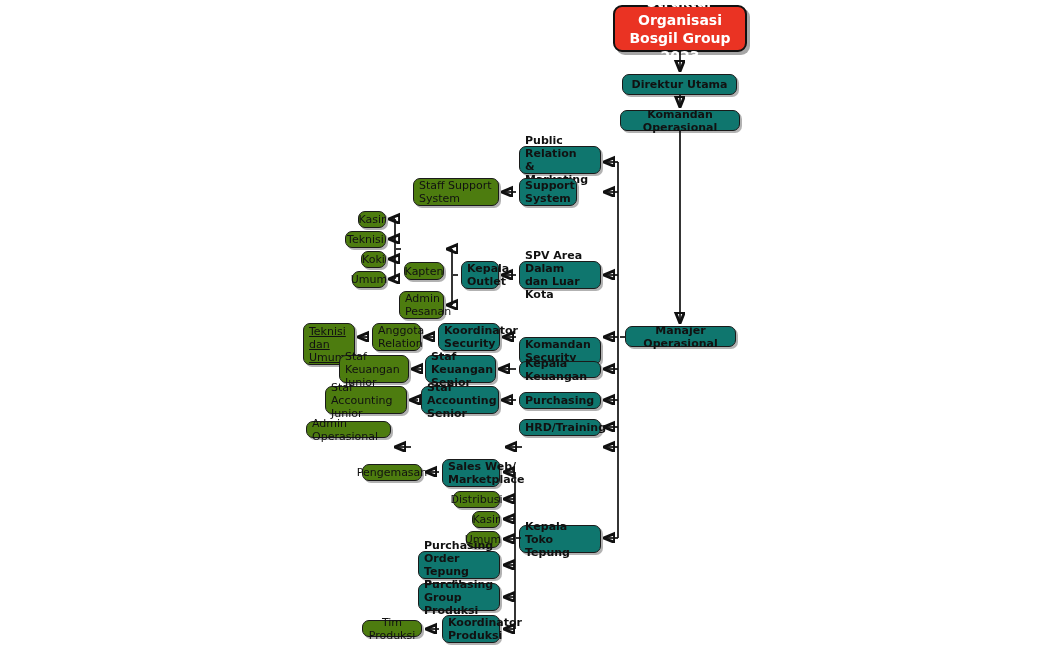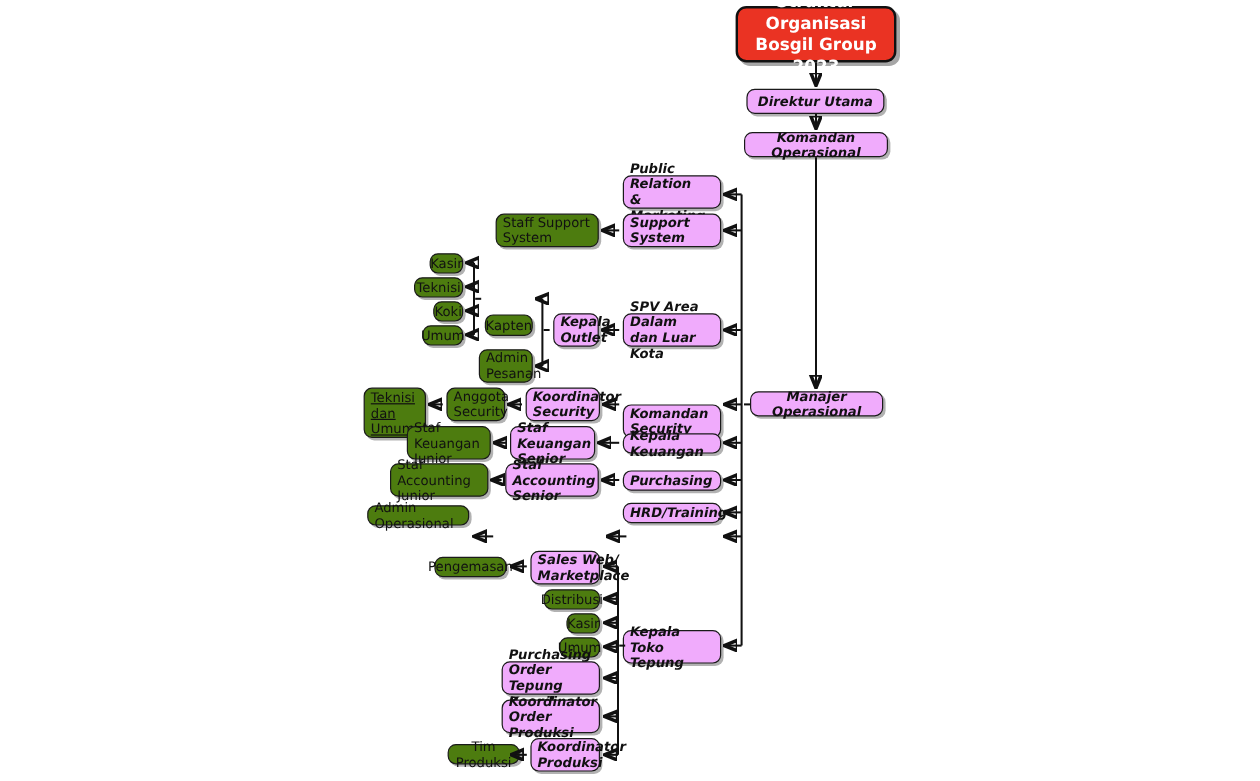--- a/index.html
+++ b/index.html
@@ -24,21 +24,21 @@
     color: #111111;
     font-size: 11px;
     line-height: 13px;
     font-weight: 700;
     display: flex;
     align-items: center;
     padding: 0 5px;
     white-space: pre-line;
     box-shadow: 2px 2px 0 rgba(0,0,0,0.30);
   }
-  .node.fill-gray { background: #f0abfc; font-style: italic; }
+  .node.fill-gray { background: #0f766e; }
   .node.fill-white { background: #4d7c0f; font-weight: 400; }
   .node.fill-red {
     background: #ea3323;
     color: #ffffff;
     border: 2.2px solid #111111;
     border-radius: 9px;
     font-size: 14px;
     line-height: 18px;
     font-weight: 700;
     justify-content: center;
@@ -66,41 +66,41 @@
 
 <div id="canvas">
 
   <div class="node fill-red center" style="left: 613px; top: 5px; width: 134px; height: 47px;">Struktur Organisasi
 Bosgil Group 2023</div>
     <div class="node fill-gray center" style="left: 622px; top: 74px; width: 115px; height: 21px;">Direktur Utama</div>
     <div class="node fill-gray center" style="left: 620px; top: 110px; width: 120px; height: 21px;">Komandan Operasional</div>
     <div class="node fill-gray center" style="left: 625px; top: 326px; width: 111px; height: 21px; text-align: center;">Manajer Operasional</div>
     <div class="node fill-gray" style="left: 519px; top: 146px; width: 82px; height: 28px;">Public Relation
 &amp; Marketing</div>
-    <div class="node fill-gray" style="left: 519px; top: 178px; width: 82px; height: 28px;">Support
+    <div class="node fill-gray" style="left: 519px; top: 178px; width: 58px; height: 28px;">Support
 System</div>
     <div class="node fill-white" style="left: 413px; top: 178px; width: 86px; height: 28px;">Staff Support
 System</div>
     <div class="node fill-gray" style="left: 519px; top: 261px; width: 82px; height: 28px;">SPV Area Dalam
 dan Luar Kota</div>
     <div class="node fill-gray" style="left: 461px; top: 261px; width: 38px; height: 28px;">Kepala
 Outlet</div>
     <div class="node fill-white center" style="left: 404px; top: 240px; width: 40px; height: 18px; margin-top: 22px;">Kapten</div>
     <div class="node fill-white center" style="left: 358px; top: 211px; width: 28px; height: 17px;">Kasir</div>
     <div class="node fill-white center" style="left: 345px; top: 231px; width: 41px; height: 17px;">Teknisi</div>
     <div class="node fill-white center" style="left: 361px; top: 251px; width: 25px; height: 17px;">Koki</div>
     <div class="node fill-white center" style="left: 352px; top: 271px; width: 34px; height: 17px;">Umum</div>
     <div class="node fill-white" style="left: 399px; top: 291px; width: 45px; height: 28px;">Admin
 Pesanan</div>
     <div class="node fill-gray" style="left: 519px; top: 323px; width: 82px; height: 28px; margin-top: 14px;">Komandan
 Security</div>
     <div class="node fill-gray" style="left: 438px; top: 323px; width: 62px; height: 28px;">Koordinator
 Security</div>
     <div class="node fill-white" style="left: 372px; top: 323px; width: 49px; height: 28px;">Anggota
-Security</div>
+Relation</div>
     <div class="node fill-white" style="left: 303px; top: 323px; width: 52px; height: 42px; text-decoration: underline;">Teknisi dan
 Umum</div>
     <div class="node fill-gray" style="left: 519px; top: 361px; width: 82px; height: 17px;">Kepala Keuangan</div>
     <div class="node fill-gray" style="left: 425px; top: 355px; width: 71px; height: 28px;">Staf Keuangan
 Senior</div>
     <div class="node fill-white" style="left: 339px; top: 355px; width: 70px; height: 28px;">Staf Keuangan
 Junior</div>
     <div class="node fill-gray" style="left: 519px; top: 392px; width: 82px; height: 17px;">Purchasing</div>
     <div class="node fill-gray" style="left: 421px; top: 386px; width: 78px; height: 28px;">Staf Accounting
 Senior</div>
@@ -111,25 +111,25 @@
     <div class="node fill-gray" style="left: 519px; top: 525px; width: 82px; height: 28px;">Kepala Toko
 Tepung</div>
     <div class="node fill-gray" style="left: 442px; top: 459px; width: 58px; height: 28px;">Sales Web/
 Marketplace</div>
     <div class="node fill-white center" style="left: 362px; top: 464px; width: 60px; height: 17px;">Pengemasan</div>
     <div class="node fill-white center" style="left: 453px; top: 491px; width: 47px; height: 17px;">Distribusi</div>
     <div class="node fill-white center" style="left: 472px; top: 511px; width: 28px; height: 17px;">Kasir</div>
     <div class="node fill-white center" style="left: 466px; top: 531px; width: 34px; height: 17px;">Umum</div>
     <div class="node fill-gray" style="left: 418px; top: 551px; width: 82px; height: 28px;">Purchasing Order
 Tepung Bosgil</div>
-    <div class="node fill-gray" style="left: 418px; top: 583px; width: 82px; height: 28px;">Koordinator Order
+    <div class="node fill-gray" style="left: 418px; top: 583px; width: 82px; height: 28px;">Purchasing Group
 Produksi</div>
     <div class="node fill-gray" style="left: 442px; top: 615px; width: 58px; height: 28px;">Koordinator
 Produksi</div>
-    <div class="node fill-white center" style="left: 362px; top: 620px; width: 60px; height: 17px; margin-left: 11px;">Tim Produksi</div>
+    <div class="node fill-white center" style="left: 362px; top: 620px; width: 60px; height: 17px;">Tim Produksi</div>
     <svg class="wires" viewBox="0 0 1050 651">
     <defs>
       <marker id="ah" markerWidth="7" markerHeight="7" refX="6.2" refY="3" orient="auto" markerUnits="strokeWidth">
         <path d="M0,0.4 L6.4,3 L0,5.6 z" fill="#111111" stroke="none"></path>
       </marker>
     </defs>
 
     <line x1="680" y1="52" x2="680" y2="71" marker-end="url(#ah)"></line>
 
     <line x1="680" y1="95" x2="680" y2="107" marker-end="url(#ah)"></line>

